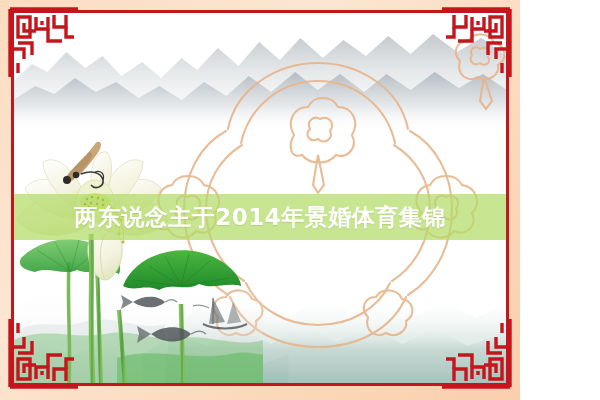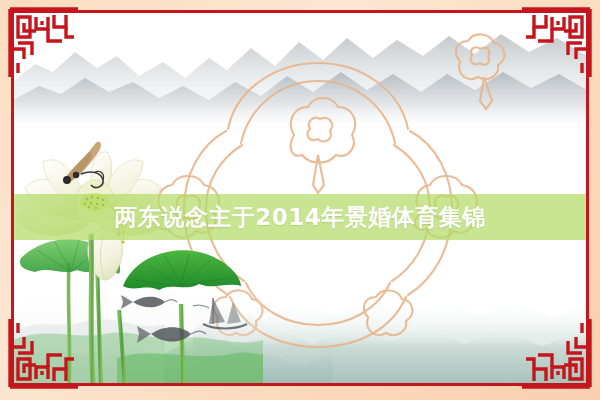--- a/index.html
+++ b/index.html
@@ -6,21 +6,21 @@
     margin: 0;
     padding: 0;
     background: #ffffff;
   }
   body {
     font-family: "Liberation Sans", sans-serif;
   }
 
   #poster {
     position: relative;
-    width: 600px;
+    width: 520px;
     height: 400px;
     overflow: hidden;
     background: linear-gradient(135deg, #fbdcc0 0%, #fce6d2 35%, #fbd9bb 70%, #f9cfae 100%);
   }
 
   
   .inner-frame {
     position: absolute;
     left: 13px;
     top: 12px;

